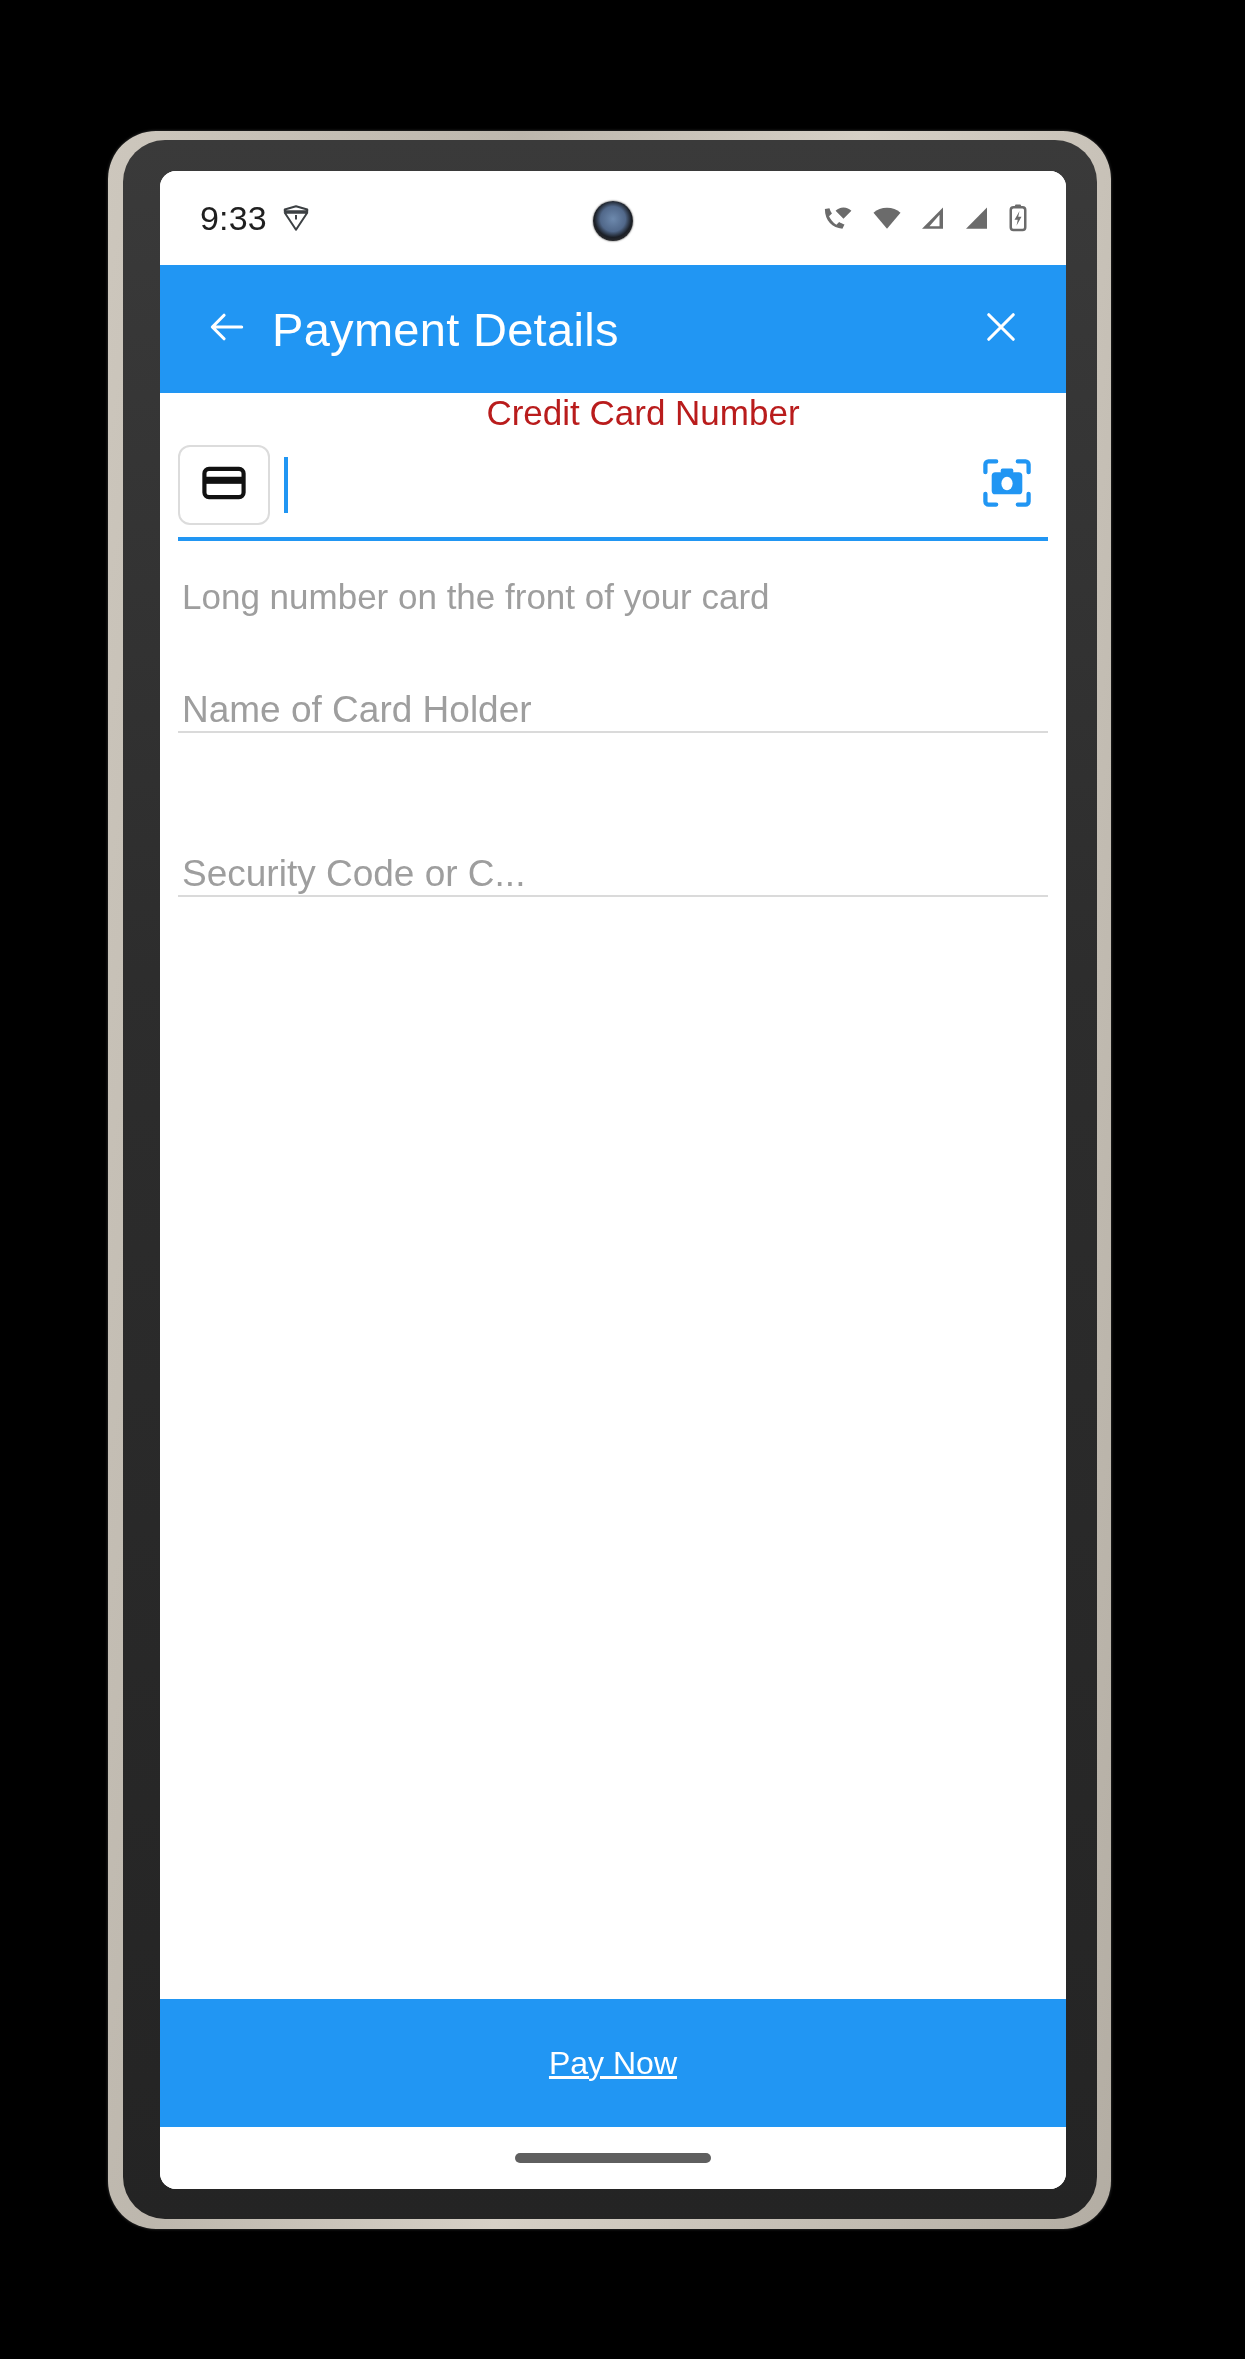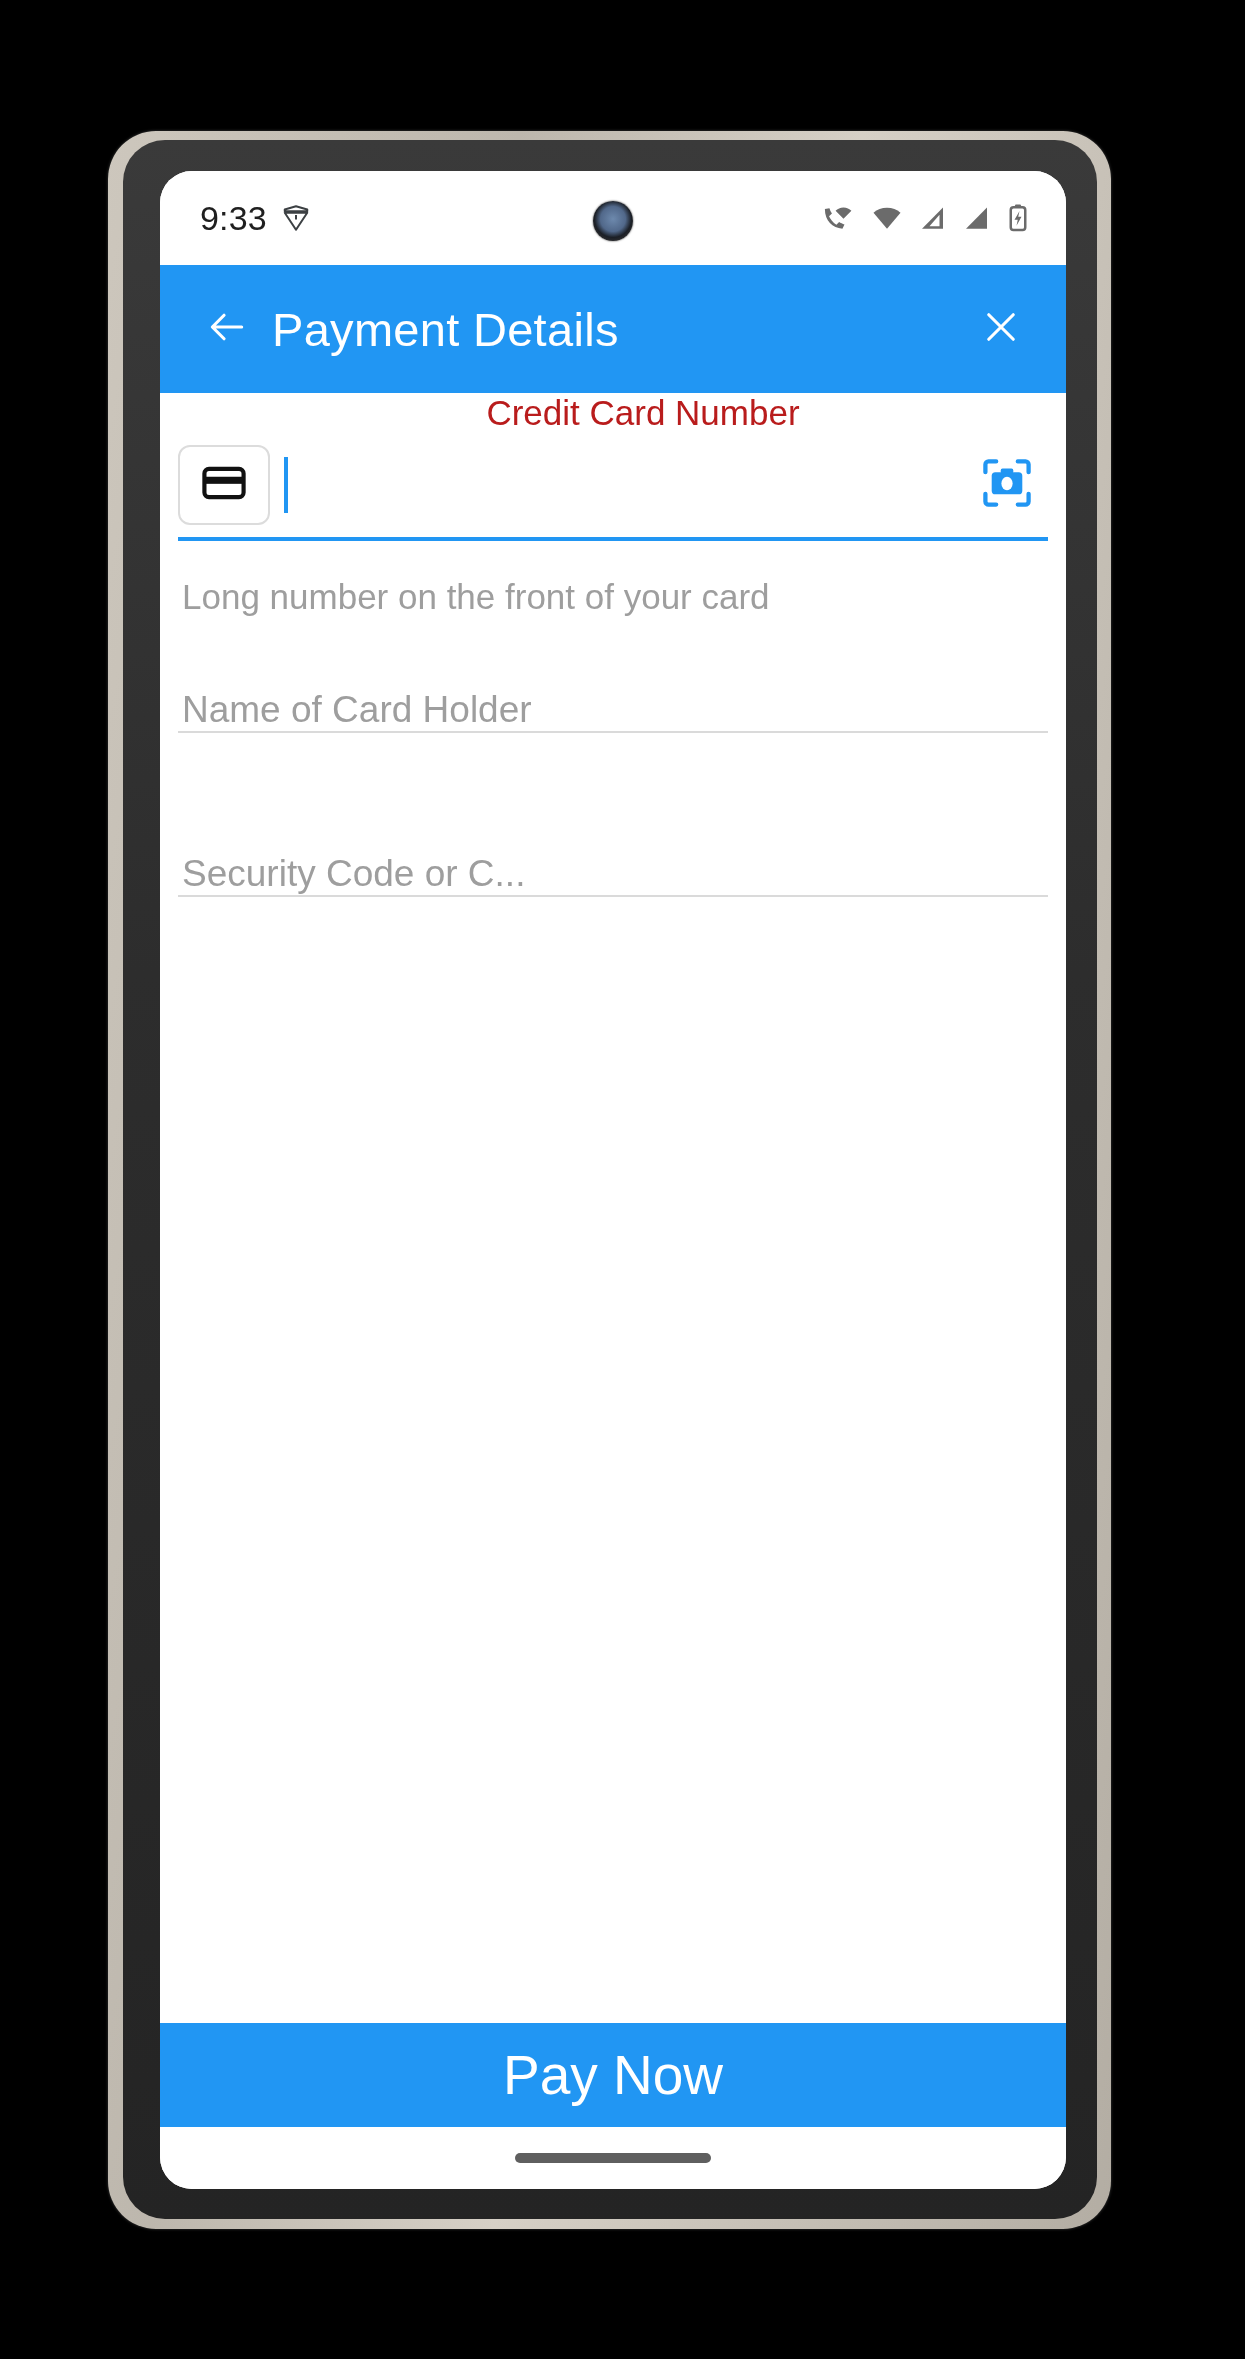--- a/index.html
+++ b/index.html
@@ -40,21 +40,21 @@
     border-radius: 42px;
     background: linear-gradient(180deg,#3a3a3a 0%, #2d2d2d 40%, #242424 100%);
   }
 
   #screen {
     position: absolute;
     left: 160px;
     top: 171px;
     width: 906px;
     height: 2018px;
-    border-radius: 32px;
+    border-radius: 16px;
     background: #ffffff;
     overflow: hidden;
   }
 
   
   #status-bar {
     position: relative;
     height: 94px;
     background: #ffffff;
     display: flex;
@@ -206,27 +206,28 @@
   }
   .field-row .ph {
     white-space: nowrap;
     overflow: hidden;
   }
 
   #spacer { flex: 1; background: #ffffff; }
 
   
   #pay-now {
-    height: 104px;
+    height: 128px;
     background: #2196f3;
     display: flex;
     align-items: center;
     justify-content: center;
     color: #ffffff;
-    font-size: 55px;
+    font-size: 32px;
+    text-decoration: underline;
   }
 
   #nav-area {
     height: 62px;
     background: #ffffff;
     display: flex;
     align-items: center;
     justify-content: center;
   }
   #home-indicator {

